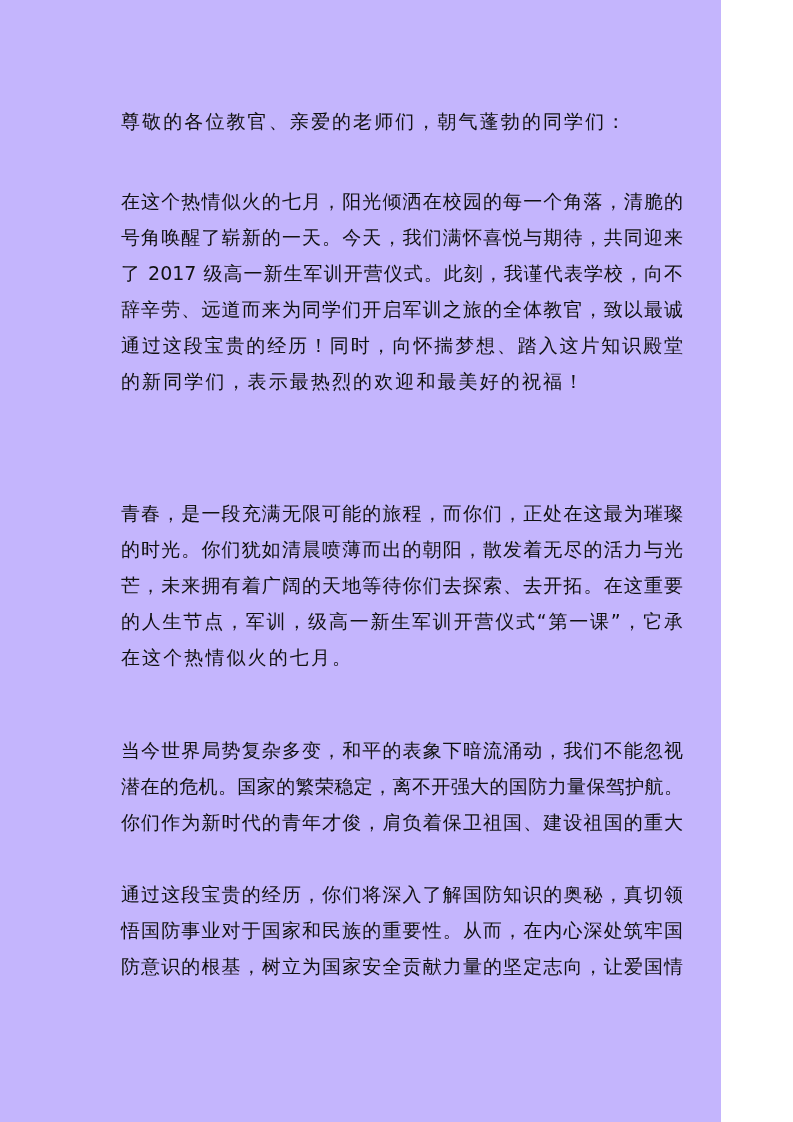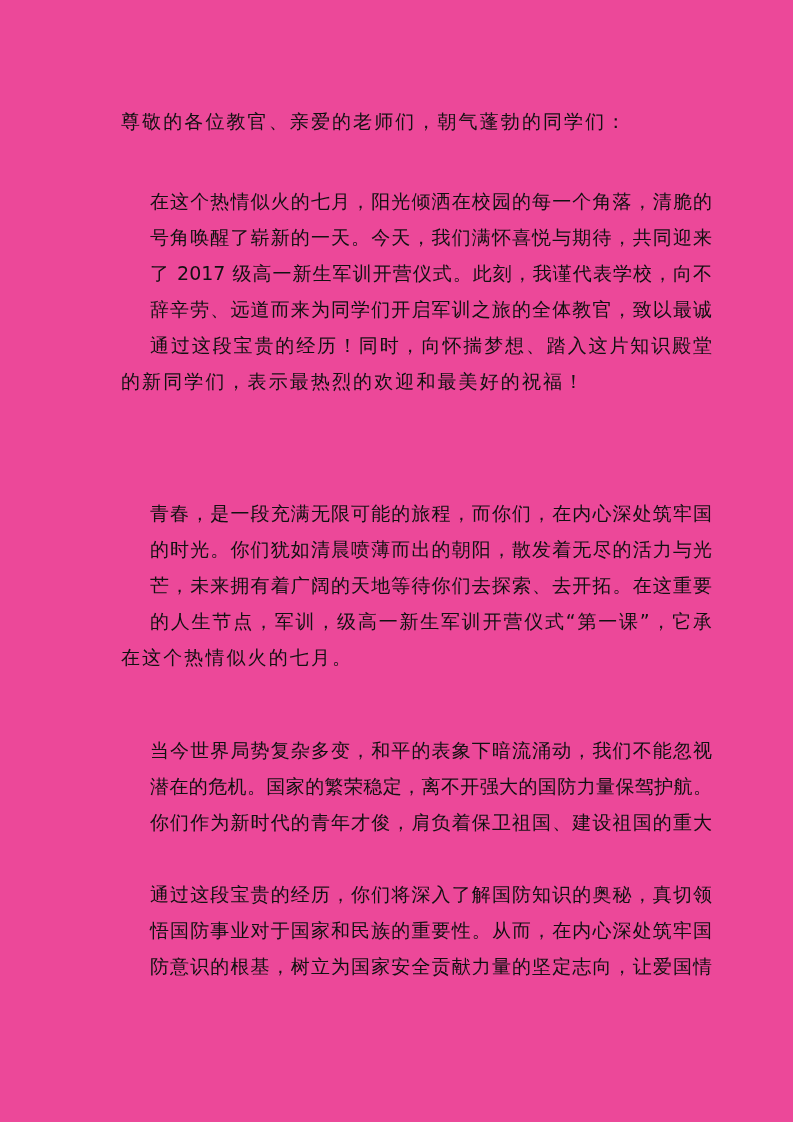--- a/index.html
+++ b/index.html
@@ -1,36 +1,36 @@
 <!DOCTYPE html>
 <html><head>
 <meta charset="utf-8">
 <style>
   html, body { margin: 0; padding: 0; background: #ffffff; }
   body { width: 793px; height: 1122px; position: relative; overflow: hidden;
          font-family: "DejaVu Sans", "Liberation Sans", sans-serif; color: #111111; }
-  .page { position: absolute; left: 0; top: 0; width: 793px; height: 1122px; background: #ec4899; }
+  .page { position: absolute; left: 0; top: 0; width: 721px; height: 1122px; background: #c4b5fd; }
   .line { position: absolute; left: 121px; width: 562px; font-size: 19px; line-height: 24px;
           white-space: nowrap; letter-spacing: 2.1px; }
-  .line.just { text-align: justify; text-align-last: justify; letter-spacing: 0; margin-left: 29px; }
+  .line.just { text-align: justify; text-align-last: justify; letter-spacing: 0; }
 </style>
 </head>
 <body>
 
 <div class="page">
   <div class="line" style="top:109px">尊敬的各位教官、亲爱的老师们，朝气蓬勃的同学们：</div>
 
   <div class="line just" style="top:189px">在这个热情似火的七月，阳光倾洒在校园的每一个角落，清脆的</div>
   <div class="line just" style="top:225px">号角唤醒了崭新的一天。今天，我们满怀喜悦与期待，共同迎来</div>
   <div class="line just" style="top:261px">了 2017 级高一新生军训开营仪式。此刻，我谨代表学校，向不</div>
   <div class="line just" style="top:297px">辞辛劳、远道而来为同学们开启军训之旅的全体教官，致以最诚</div>
   <div class="line just" style="top:333px">通过这段宝贵的经历！同时，向怀揣梦想、踏入这片知识殿堂</div>
   <div class="line" style="top:369px">的新同学们，表示最热烈的欢迎和最美好的祝福！</div>
 
-  <div class="line just" style="top:501px">青春，是一段充满无限可能的旅程，而你们，在内心深处筑牢国</div>
+  <div class="line just" style="top:501px">青春，是一段充满无限可能的旅程，而你们，正处在这最为璀璨</div>
   <div class="line just" style="top:537px">的时光。你们犹如清晨喷薄而出的朝阳，散发着无尽的活力与光</div>
   <div class="line just" style="top:573px">芒，未来拥有着广阔的天地等待你们去探索、去开拓。在这重要</div>
   <div class="line just" style="top:609px">的人生节点，军训，级高一新生军训开营仪式“第一课”，它承</div>
   <div class="line" style="top:645px">在这个热情似火的七月。</div>
 
   <div class="line just" style="top:738px">当今世界局势复杂多变，和平的表象下暗流涌动，我们不能忽视</div>
   <div class="line just" style="top:810px">你们作为新时代的青年才俊，肩负着保卫祖国、建设祖国的重大</div>
   <div class="line just" style="top:774px">潜在的危机。国家的繁荣稳定，离不开强大的国防力量保驾护航。</div>
   <div class="line just" style="top:918px">悟国防事业对于国家和民族的重要性。从而，在内心深处筑牢国</div>
   <div class="line just" style="top:882px">通过这段宝贵的经历，你们将深入了解国防知识的奥秘，真切领</div>

